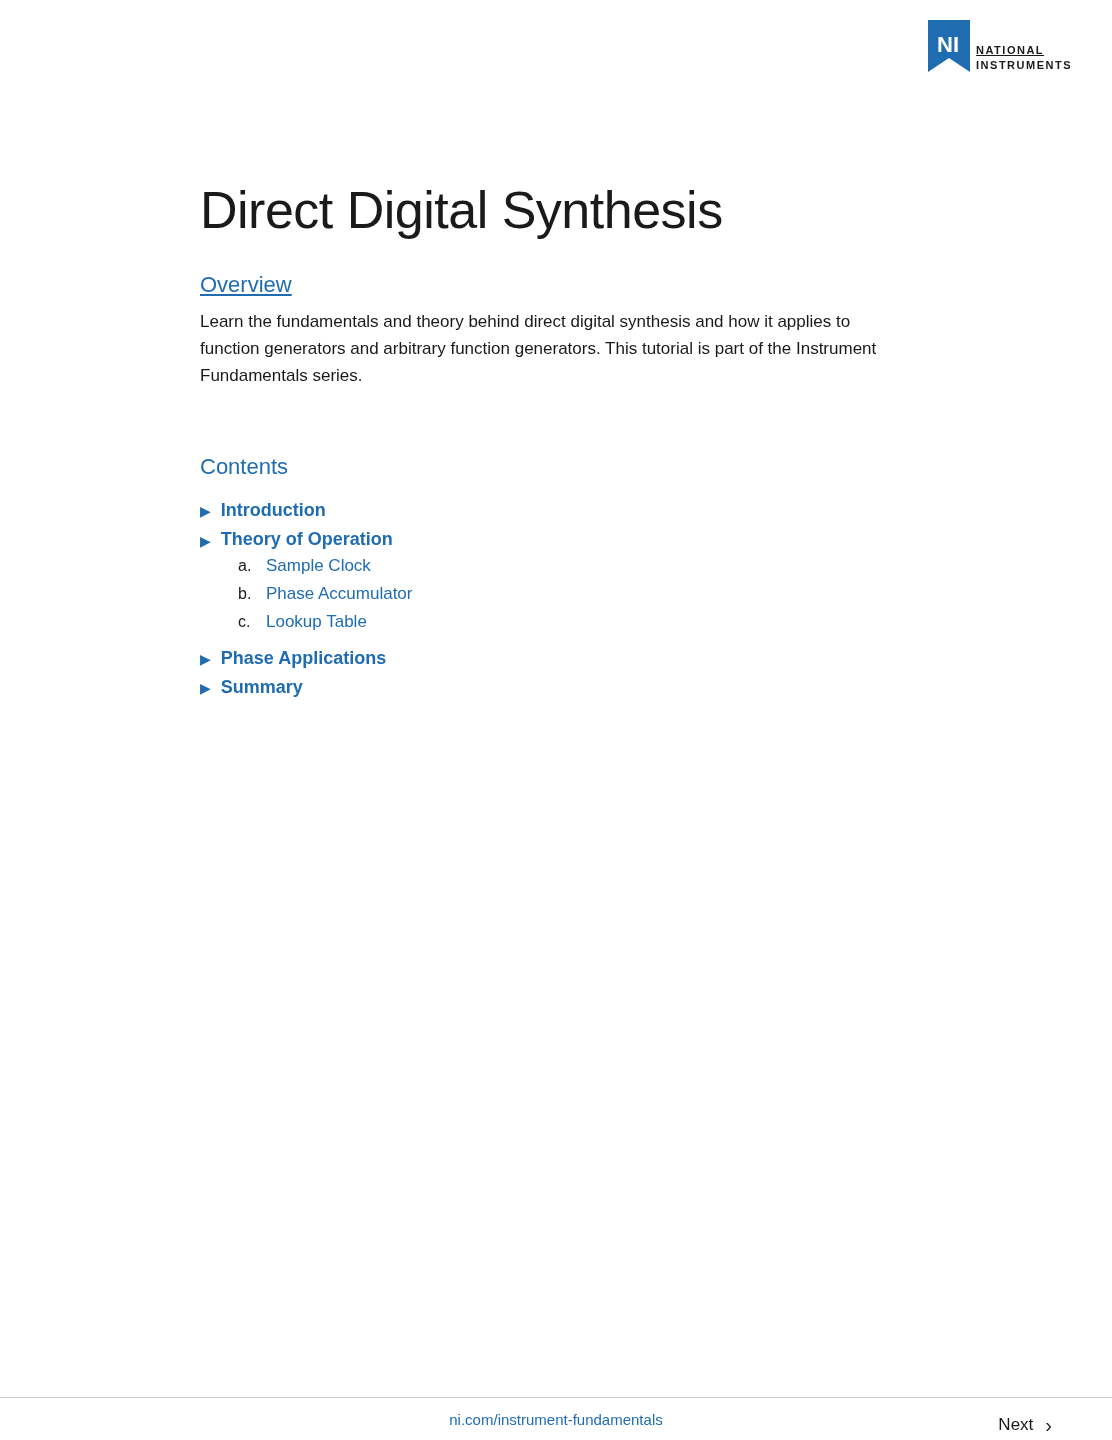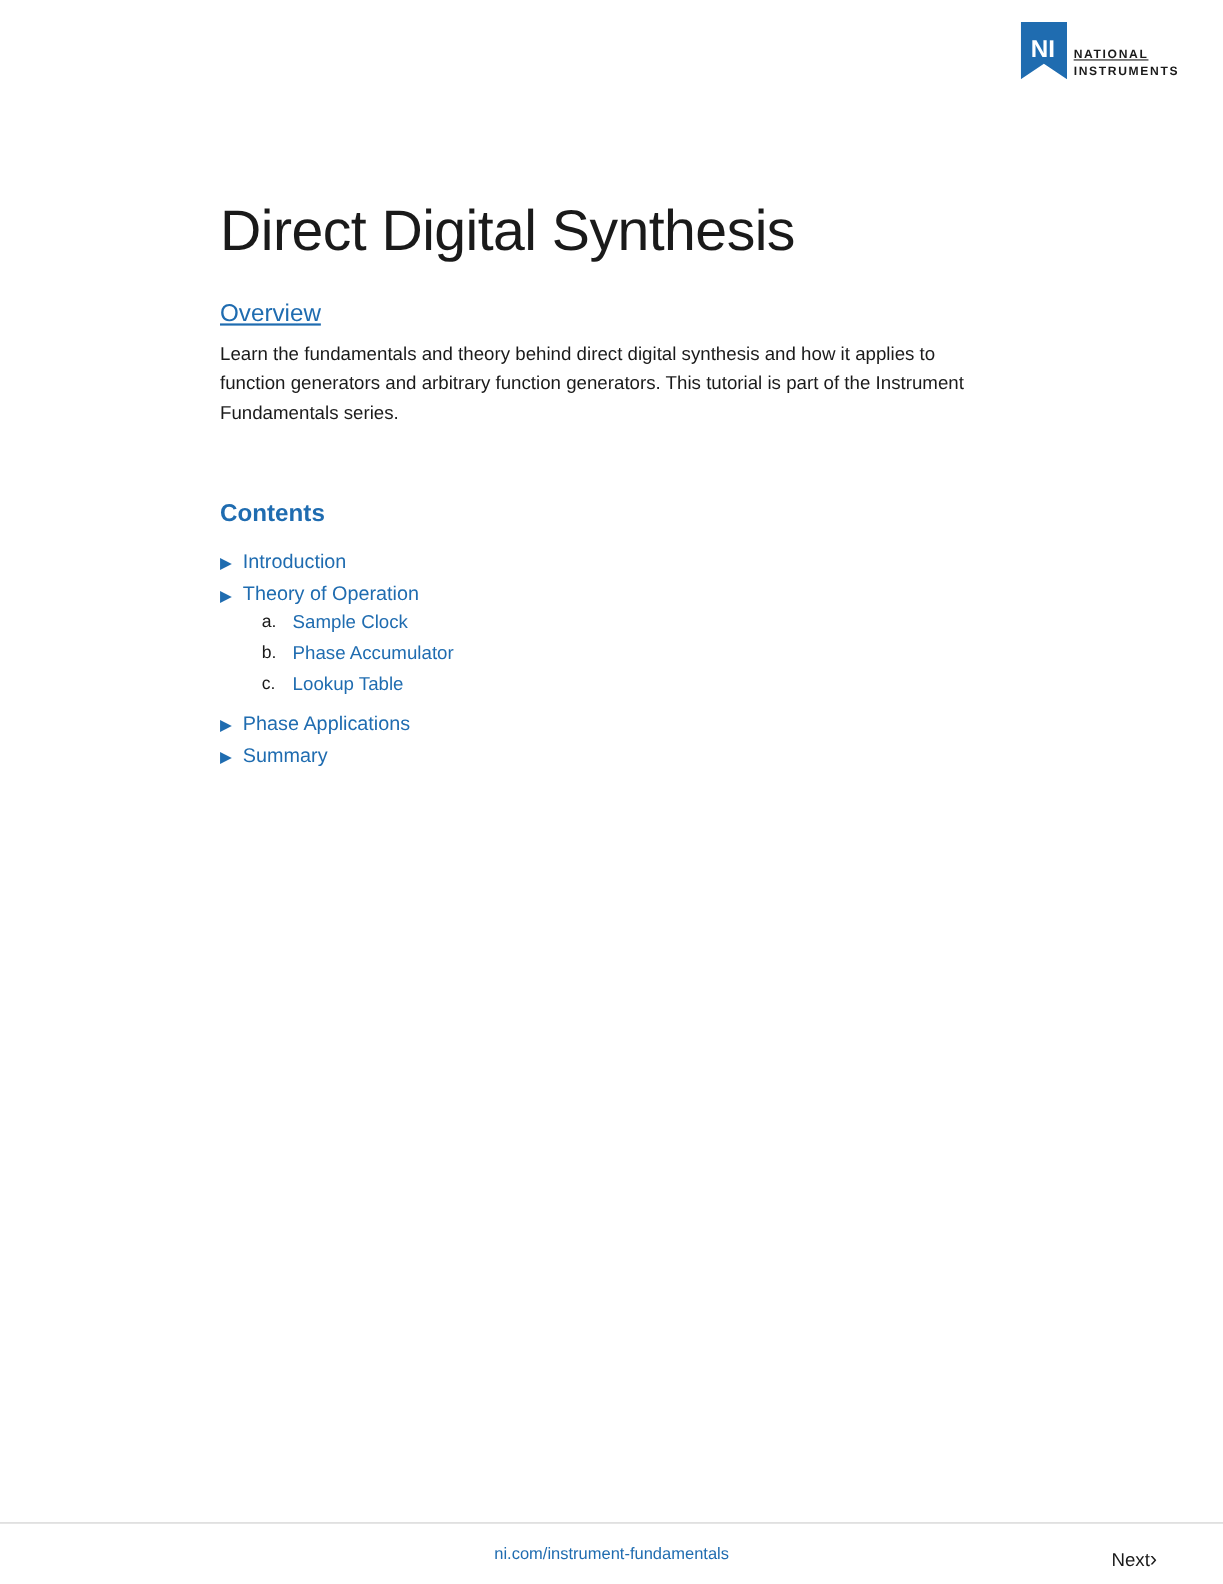--- a/index.html
+++ b/index.html
@@ -54,21 +54,21 @@
       max-width: 680px;
       margin-bottom: 64px;
     }
 
     .contents-section {
       margin-top: 10px;
     }
 
     .contents-heading {
       font-size: 22px;
-      font-weight: 700;
+      font-weight: 400;
       color: #1f6cb0;
       margin-bottom: 20px;
     }
 
     .toc-list {
       list-style: none;
       padding: 0;
     }
 
     .toc-item {
@@ -83,20 +83,21 @@
       margin-right: 10px;
       font-size: 14px;
       margin-top: 3px;
       flex-shrink: 0;
     }
 
     .toc-link {
       color: #1f6cb0;
       text-decoration: none;
       font-size: 18px;
+      font-weight: bold;
     }
 
     .toc-sublist {
       list-style: none;
       padding: 0;
       margin-top: 6px;
       margin-left: 38px;
     }
 
     .toc-subitem {
@@ -118,21 +119,21 @@
       text-decoration: none;
       font-size: 17px;
     }
 
     
     .footer {
       position: absolute;
       bottom: 0;
       left: 0;
       right: 0;
-      height: 56px;
+      height: 43px;
       border-top: 1px solid #cccccc;
       display: flex;
       align-items: center;
       justify-content: flex-end;
       padding: 0 60px;
     }
 
     .footer-left {
       flex: 1;
     }
@@ -147,21 +148,21 @@
 
     .footer-center {
       position: absolute;
       left: 50%;
       transform: translateX(-50%);
     }
 
     .footer-nav-next {
       display: flex;
       align-items: center;
-      gap: 0;
+      gap: 12px;
       color: #1a1a1a;
       font-size: 17px;
       text-decoration: none;
       cursor: pointer;
       margin-top: 12px;
     }
 
     .chevron-right {
       font-size: 20px;
       color: #1a1a1a;

